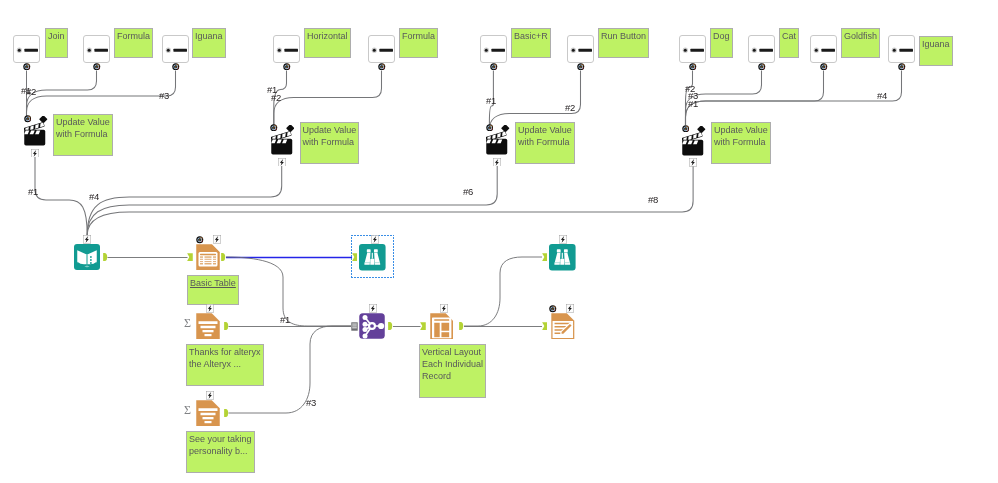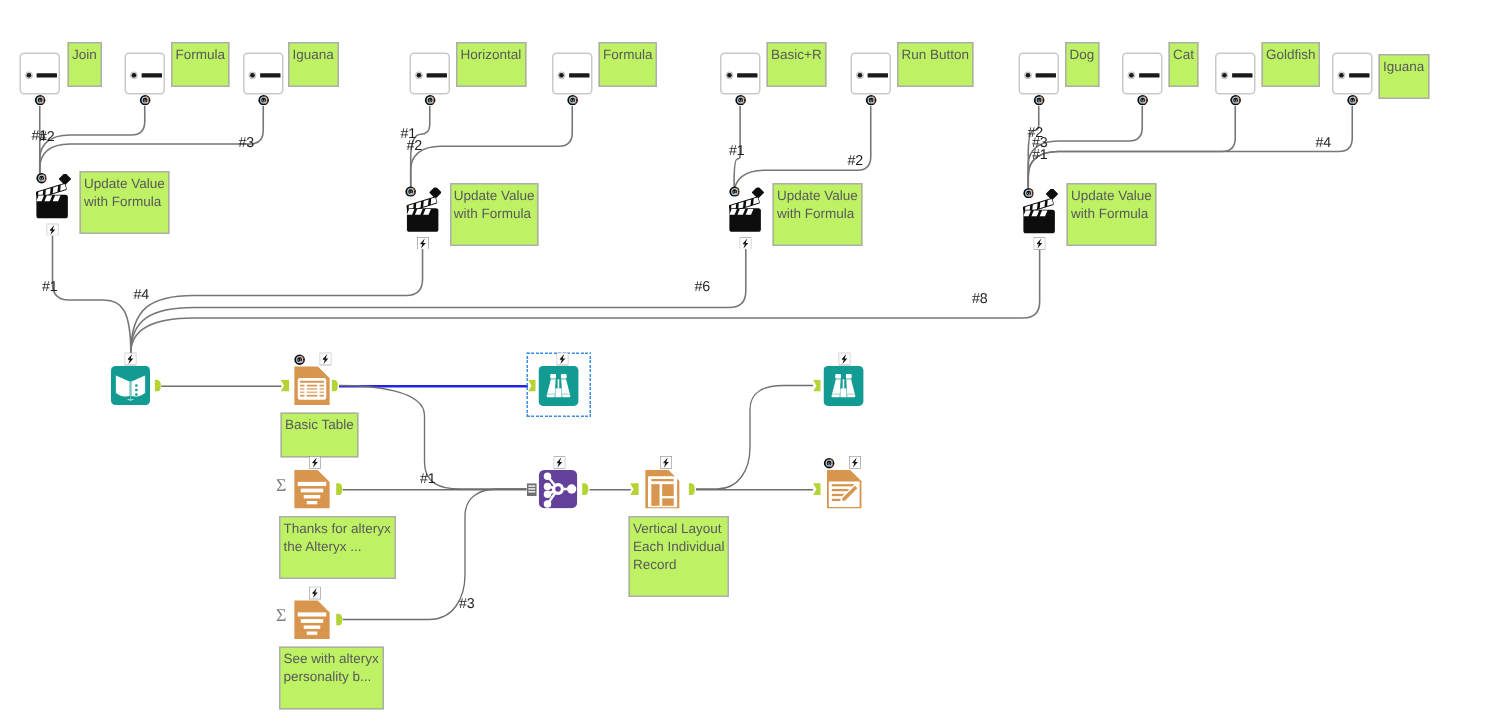--- a/index.html
+++ b/index.html
@@ -438,21 +438,21 @@
         <svg width="7.5" height="7.5" viewBox="0 0 30 30">
           <circle cx="15" cy="15" r="14" fill="#0a0a0a"></circle>
           <path d="M18 3 a13 13 0 0 1 9 9 l-4 2 a9 9 0 0 0 -6 -6z" fill="#b5651d" opacity="0.85"></path>
           <path d="M27 17 a13 13 0 0 1 -6 9 l-3 -4 a9 9 0 0 0 4 -6z" fill="#c0392b" opacity="0.8"></path>
           <path d="M15 5.5 a9.5 9.5 0 1 1 0 19 a9.5 9.5 0 0 1 0 -19 z m0 3.2 a6.3 6.3 0 1 0 0 12.6 a6.3 6.3 0 0 0 0 -12.6z" fill="#a8c6de"></path>
           <rect x="14.5" y="16" width="7.5" height="3.4" rx="0.6" transform="rotate(42 14.5 16)" fill="#a8c6de"></rect>
           <circle cx="15" cy="15" r="3.3" fill="#e8a33d"></circle>
           <path d="M13.6 11.5 h2.9 v7 h-2.9z" fill="#0a0a0a"></path>
         </svg>
       </div>
-      <div class="label" style="left: 187px; top: 275px;">Basic Table</div>
+      <div class="label" style="left: 187px; top: 275px; text-decoration: underline;">Basic Table</div>
       <div class="sel" style="left: 351px; top: 235px; width: 43px; height: 43px; background-image: repeating-linear-gradient(90deg, rgb(58, 142, 230) 0px, rgb(58, 142, 230) 2px, transparent 2px, transparent 3px), repeating-linear-gradient(90deg, rgb(58, 142, 230) 0px, rgb(58, 142, 230) 2px, transparent 2px, transparent 3px), repeating-linear-gradient(0deg, rgb(58, 142, 230) 0px, rgb(58, 142, 230) 2px, transparent 2px, transparent 3px), repeating-linear-gradient(0deg, rgb(58, 142, 230) 0px, rgb(58, 142, 230) 2px, transparent 2px, transparent 3px); background-size: 100% 1px, 100% 1px, 1px 100%, 1px 100%; background-position: 0px 0px, 0px 100%, 0px 0px, 100% 0px; background-repeat: no-repeat;"></div>
       <div class="node" style="left: 359px; top: 244px;">
         <svg width="26.6" height="26.6" viewBox="0 0 53 53">
           <rect x="0" y="0" width="53" height="53" rx="6" fill="#119b92"></rect>
           <rect x="15.6" y="10.6" width="7.6" height="6" rx="1.2" fill="#fff"></rect>
           <rect x="29.8" y="10.6" width="7.6" height="6" rx="1.2" fill="#fff"></rect>
           <path d="M16.4 17.6 h6.4 l-1.4 23.8 h-9.3 a1.4 1.4 0 0 1 -1.35 -1.8 z" fill="#fff"></path>
           <path d="M36.6 17.6 h-6.4 l1.4 23.8 h9.3 a1.4 1.4 0 0 0 1.35 -1.8 z" fill="#fff"></path>
           <rect x="25.4" y="17.6" width="2.2" height="11.5" fill="#fff"></rect>
           <path d="M23.9 29.6 h5.2 a1.5 1.5 0 0 1 1.5 1.5 v10.3 h-8.2 v-10.3 a1.5 1.5 0 0 1 1.5 -1.5z" fill="#fff"></path>
@@ -506,21 +506,21 @@
           <rect x="0.8" y="0.8" width="30.4" height="32.4" fill="#fcfcfc" stroke="#8e8e8e" stroke-width="1.6"></rect>
           <path d="M20.5 3.5 L8.5 17.5 L14.5 17.5 L10.5 30.5 L23.5 15.5 L16.5 15.5 Z" fill="#141414"></path>
           <path d="M9.5 16.2 L15.5 16.2 L15.5 19 L9.5 19 Z" fill="#141414"></path>
         </svg>
       </div>
       <div class="node" style="left: 184px; top: 404px;">
         <svg width="10" height="12" viewBox="0 0 10 12">
           <text x="0" y="10" font-family="Liberation Serif,serif" font-size="12" fill="#808285">Σ</text>
         </svg>
       </div>
-      <div class="label" style="left: 186px; top: 431px;">See with alteryx
+      <div class="label" style="left: 186px; top: 431px;">See your taking
 personality b...</div>
       <div class="node" style="left: 359px; top: 313px;">
         <svg width="26" height="26" viewBox="0 0 52 52">
           <rect x="0.5" y="0.5" width="51" height="51" rx="7" fill="#63409a"></rect>
           <g stroke="#fff" stroke-width="3.4" fill="none" stroke-linecap="round">
             <path d="M12 9 L26 26"></path>
             <path d="M12 22.5 L26 26"></path>
             <path d="M12 33 L26 26"></path>
             <path d="M12 46 L26 26"></path>
             <path d="M26 26 L45.6 26"></path>

